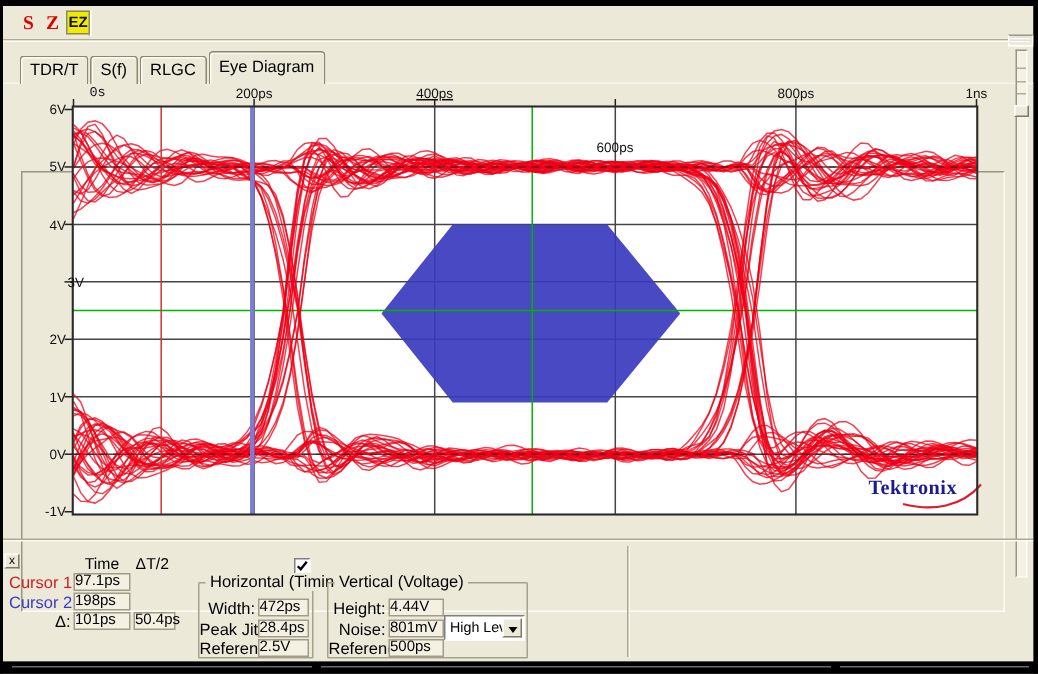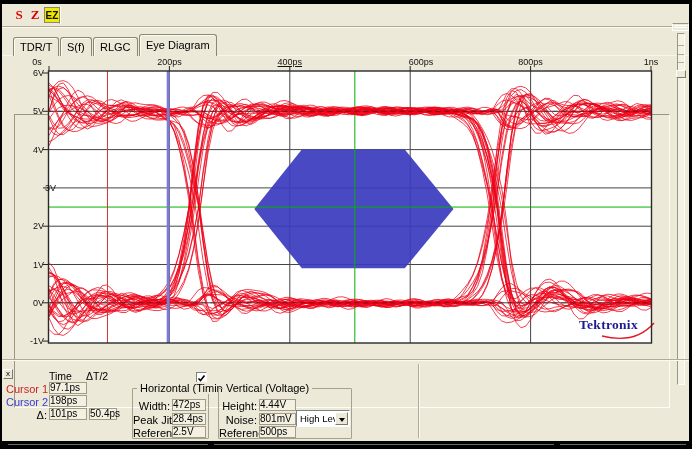--- a/index.html
+++ b/index.html
@@ -36,21 +36,21 @@
   
   #vscroll-track { position:absolute; left:677px; top:33px; width:8px; height:352px; background:#f4f1e5; border:1px solid; border-color:#9a9683 #fffef6 #fffef6 #9a9683; z-index:6; }
   .vscroll-tick { position:absolute; left:678px; width:6px; height:1px; background:#b0ac98; z-index:7; }
   #vscroll-thumb { position:absolute; left:676px; top:70px; width:10px; height:8px; background:#ece9d8; border:1px solid; border-color:#fff #7e7a69 #7e7a69 #fff; z-index:7; }
 
   
   #meas { position:absolute; left:0; top:358px; width:692px; height:83px; z-index:7; }
   #meas-top-groove { position:absolute; left:2px; top:1px; width:687px; height:2px; border-top:1px solid #aeaa96; border-bottom:1px solid #fbf9f0; }
   #meas-close { position:absolute; left:3px; top:11px; width:10px; height:10px; background:#ece9d8; border:1px solid; border-color:#fff #7e7a69 #7e7a69 #fff; font-size:8px; line-height:7px; text-align:center; font-family:"Liberation Sans",sans-serif; cursor:default; }
   #meas-divider { position:absolute; left:418px; top:6px; width:2px; height:74px; border-left:1px solid #aeaa96; border-right:1px solid #fbf9f0; }
-  .col-head { position:absolute; top:12px; font-size:10.5px; text-align:left; }
+  .col-head { position:absolute; top:12px; font-size:10.5px; text-align:center; }
   #col-time { left:49px; width:38px; }
   #col-dt2 { left:86px; width:31px; }
   .meas-label { position:absolute; text-align:right; font-size:11px; white-space:nowrap; }
   .val-box { position:absolute; height:12px; background:#f4f1e3; border:1px solid #a09c88; font-size:10px; line-height:10px; text-align:right; padding-right:14px; }
   .checkbox { position:absolute; left:196px; top:14px; width:11px; height:11px; background:#fff; border:1px solid; border-color:#808080 #fff #fff #808080; }
   #chk-label { position:absolute; left:212px; top:13px; font-size:11px; }
   .group { position:absolute; top:30px; height:51px; border:1px solid #a5a18d; border-radius:1px; }
   .group-title { position:absolute; top:-7px; left:4px; background:#ece9d8; padding:0 3px; font-size:11px; white-space:nowrap; }
   .dropdown { position:absolute; left:296px; top:52px; width:54px; height:17px; background:#fff; border:1px solid; border-color:#808080 #fff #fff #808080; z-index:8; }
   .dropdown .dd-value { position:absolute; left:3px; top:2px; font-size:9.5px; white-space:nowrap; }
@@ -186,24 +186,24 @@
         <polyline points="49.0,88.9 53.8,103.5 58.6,116.3 63.4,125.2 68.3,130.1 73.1,131.7 77.9,131.1 82.7,128.7 87.5,124.4 92.3,118.2 97.2,111.0 102.0,104.5 106.8,100.5 111.6,99.5 116.4,101.1 121.2,103.7 126.1,106.2 130.9,108.0 135.7,109.8 140.5,112.2 145.3,115.2 150.1,118.2 155.0,119.9 159.8,120.1 164.6,119.7 169.4,120.6 174.2,124.7 179.0,133.1 183.8,145.9 188.7,162.9 193.5,183.2 198.3,205.9 203.1,243.1 207.9,274.6 212.7,297.4 217.6,310.6 222.4,314.7 227.2,312.0 232.0,305.7 236.8,299.1 241.6,294.5 246.5,292.4 251.3,292.0 256.1,292.7 260.9,293.9 265.7,296.2 270.5,299.8 275.4,304.6 280.2,309.1 285.0,312.0 289.8,312.4 294.6,310.7 299.4,308.4 304.2,306.6 309.1,305.8 313.9,305.4 318.7,304.6 323.5,303.0 328.3,301.2 333.1,300.4 338.0,301.2 342.8,303.3 347.6,305.5 352.4,306.6 357.2,306.3 362.0,305.2 366.9,304.6 371.7,305.1 376.5,306.2 381.3,306.9 386.1,306.5 390.9,304.9 395.8,303.2 400.6,302.5 405.4,303.3 410.2,304.8 415.0,305.9 419.8,305.7 424.6,304.6 429.5,303.5 434.3,303.5 439.1,304.6 443.9,306.1 448.7,306.7 453.5,305.9 458.4,304.4 463.2,303.2 468.0,303.2 472.8,304.3 477.6,305.5 482.4,305.7 487.3,304.6 492.1,303.2 496.9,307.7 501.7,312.0 506.5,315.3 511.3,316.4 516.2,314.7 521.0,310.5 525.8,305.4 530.6,301.1 535.4,298.7 540.2,297.8 545.0,297.5 549.9,297.1 554.7,296.8 559.5,297.1 564.3,299.0 569.1,302.1 573.9,305.4 578.8,307.5 583.6,307.6 588.4,306.3 593.2,304.7 598.0,303.8 602.8,303.8 607.7,304.0 612.5,303.3 617.3,301.7 622.1,299.8 626.9,298.9 631.7,299.6 636.6,301.5 641.4,303.4 646.2,304.2 651.0,303.7 " fill="none" stroke="#ed0017" stroke-width="1" stroke-opacity="0.75"></polyline>
       </g>
       <line x1="48.5" y1="111.3" x2="651.5" y2="111.3" stroke="#1c1c1c" stroke-width="1" stroke-dasharray="5 4" stroke-opacity="0.55"></line>
       <line x1="48.5" y1="302.79999999999995" x2="651.5" y2="302.79999999999995" stroke="#1c1c1c" stroke-width="1" stroke-dasharray="5 4" stroke-opacity="0.55"></line>
       <line x1="107.45419999999999" y1="71" x2="107.45419999999999" y2="343" stroke="#cf3333" stroke-width="1"></line>
       <line x1="168.196" y1="71" x2="168.196" y2="343" stroke="#7c7cd4" stroke-width="3"></line>
       <path d="M 602 336 C 622 341 641 338 654 323" fill="none" stroke="#dd0010" stroke-width="1.4" stroke-opacity="0.9"></path>
       <rect x="48.5" y="71" width="603" height="272" fill="none" stroke="#2a2a2a" stroke-width="1.4"></rect>
     </svg>
   <div id="tick-layer">
-      <div class="x-tick-label" style="left: 37px;">0s</div>
+      <div class="x-tick-label" style="left: 65px; font-family: Liberation Mono, monospace;">0s</div>
       <div class="x-tick-label" style="left: 169.4px;">200ps</div>
       <div class="x-tick-label" style="left: 289.8px; text-decoration: underline;">400ps</div>
-      <div class="x-tick-label" style="left: 421px;">600ps</div>
+      <div class="x-tick-label" style="left: 410px; margin-top: 36px;">600ps</div>
       <div class="x-tick-label" style="left: 530.6px;">800ps</div>
       <div class="x-tick-label" style="left: 651px;">1ns</div>
       <div class="y-tick-label" style="top: 68px;">6V</div>
       <div class="y-tick-label" style="top: 106.3px;">5V</div>
       <div class="y-tick-label" style="top: 144.6px;">4V</div>
       <div class="y-tick-label" style="top: 182.9px; margin-left: 12px;">3V</div>
       <div class="y-tick-label" style="top: 221.2px;">2V</div>
       <div class="y-tick-label" style="top: 259.5px;">1V</div>
       <div class="y-tick-label" style="top: 297.8px;">0V</div>
       <div class="y-tick-label" style="top: 336.1px;">-1V</div>

